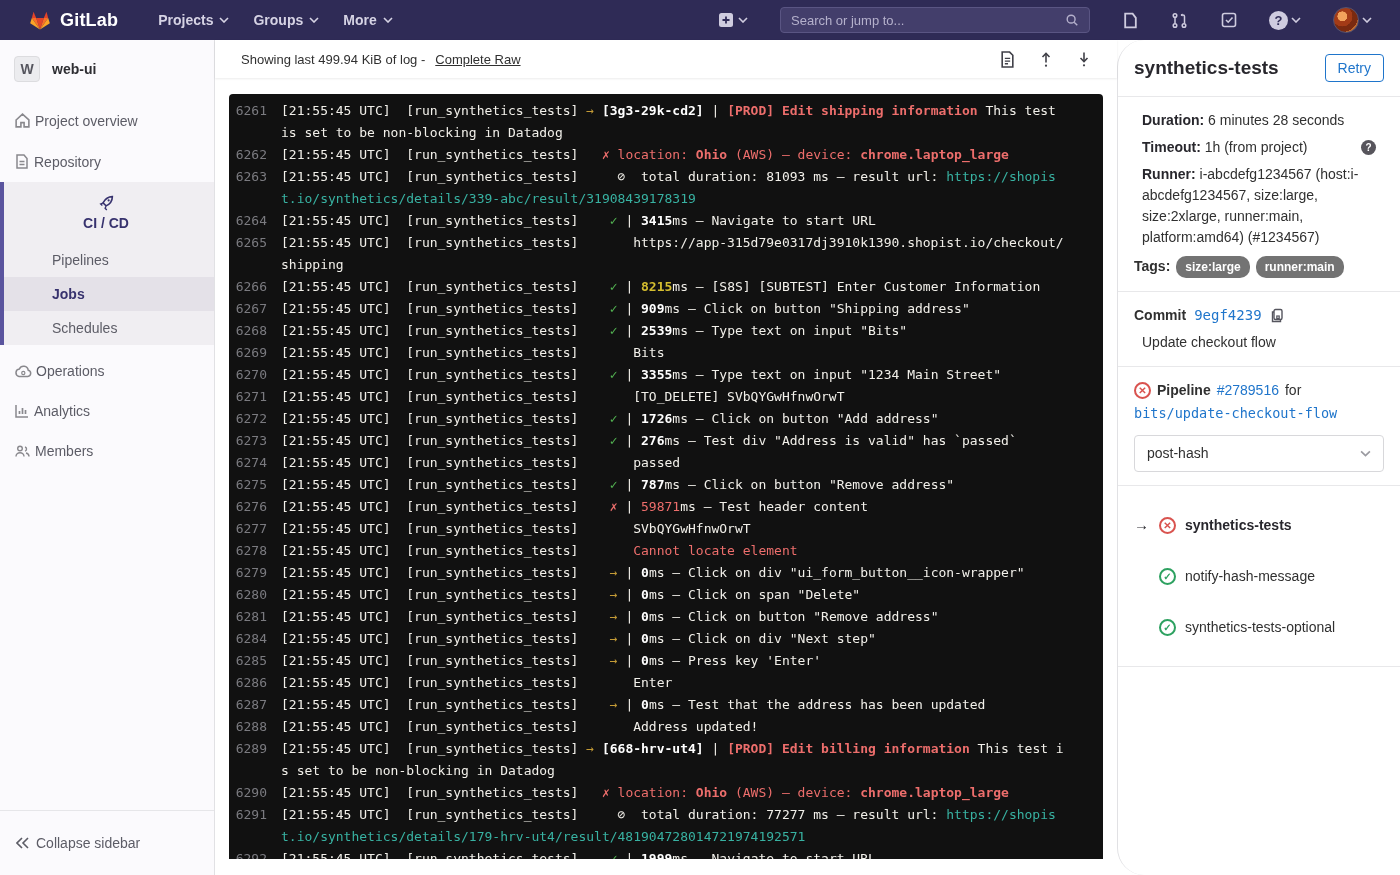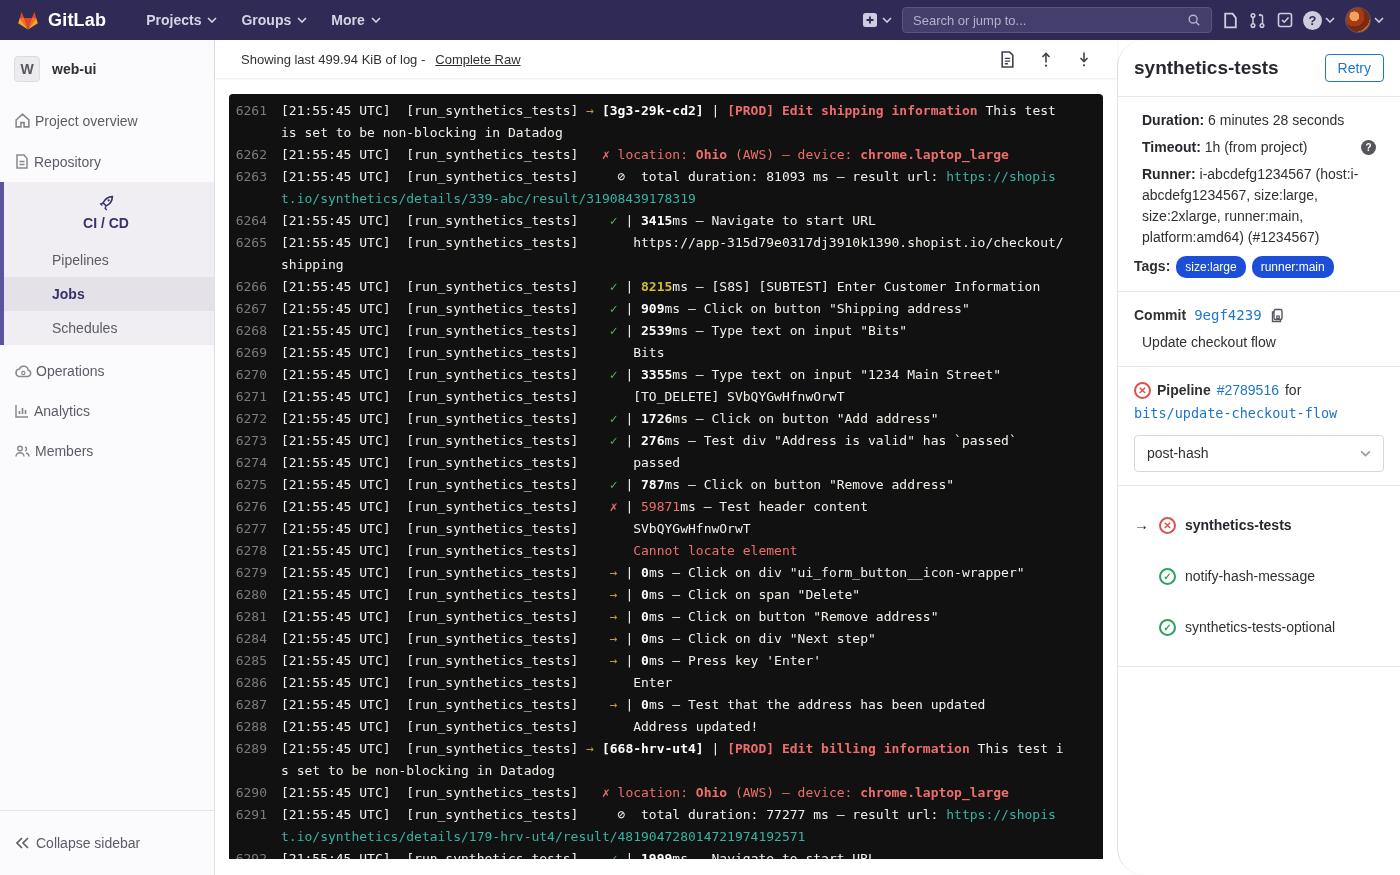--- a/index.html
+++ b/index.html
@@ -1,26 +1,26 @@
 <!DOCTYPE html>
 <html><head>
 <meta charset="utf-8">
 <style>
   * { margin:0; padding:0; box-sizing:border-box; }
   html,body { width:1400px; height:875px; overflow:hidden; background:#fff;
     font-family:"Liberation Sans", sans-serif; }
 
   
   .navbar { height:40px; background:#2f2b56; display:flex; align-items:center;
-    padding:0 16px; color:#cfccdf; }
+    padding:0 28px; color:#cfccdf; }
   .brand { display:flex; align-items:center; gap:8px; margin-right:28px; }
   .brand-name { color:#fff; font-size:18px; font-weight:bold; letter-spacing:.2px; }
   .nav-menu { display:flex; align-items:center; gap:6px; color:#d6d3e4; font-size:14px;
     font-weight:bold; padding:0 12px; height:48px; cursor:pointer; }
-  .nav-right { margin-left:auto; display:flex; align-items:center; gap:10px; }
+  .nav-right { margin-left:auto; display:flex; align-items:center; gap:32px; }
   .plus-btn { display:flex; align-items:center; gap:4px; cursor:pointer; }
   .searchbox { width:310px; height:26px; background:#433e6b; border:1px solid #5a5583;
     border-radius:4px; display:flex; align-items:center; padding:0 10px; }
   .searchbox input { flex:1; background:transparent; border:none; outline:none;
     color:#d6d3e4; font-size:13px; font-family:"Liberation Sans",sans-serif; }
   .searchbox input::placeholder { color:#b5b1cc; }
   .icon-btn { display:flex; align-items:center; gap:3px; cursor:pointer; }
   .avatar { width:26px; height:26px; border-radius:50%;
     background:radial-gradient(circle at 35% 35%, #f2a25c 0 22%, #a33b17 23% 45%, #7a2a10 46% 70%, #c26a2d 71%);
     border:1px solid #58536f; }
@@ -78,21 +78,21 @@
   .job-title-row { display:flex; align-items:center; justify-content:space-between; }
   .job-title { font-size:19px; font-weight:bold; color:#28272d; }
   .retry-btn { border:1px solid #1f75cb; color:#1f75cb; background:#fff; border-radius:4px;
     font-size:14px; padding:5px 12px; cursor:pointer; font-family:inherit; }
   .rb-div { border-top:1px solid #e8e8ea; margin:13px -16px; }
   .kv { margin:6px 8px; }
   .kv b { color:#28272d; }
   .kv-flex { display:flex; align-items:center; }
   .kv-flex .grow { flex:1; }
   .tags-row { display:flex; align-items:center; gap:6px; margin-top:8px; flex-wrap:wrap; }
-  .tag { background:#1d4ed8; color:#fff; font-size:12px; font-weight:normal;
+  .tag { background:#737373; color:#fff; font-size:12px; font-weight:bold;
     padding:2px 9px; border-radius:10px; }
   .mono { font-family:"DejaVu Sans Mono", monospace; }
   .blue { color:#1f75cb; text-decoration:none; cursor:pointer; }
   .commit-row { display:flex; align-items:center; gap:8px; }
   .pipe-row { display:flex; align-items:center; gap:6px; flex-wrap:wrap; }
   .stage-select { margin-top:12px; border:1px solid #d8d8db; border-radius:4px;
     padding:7px 12px; display:flex; align-items:center; cursor:pointer; color:#303030; }
   .stage-select .grow { flex:1; }
   .job-row { display:flex; align-items:center; gap:9px; padding:15px 0; cursor:pointer; }
   .job-row .cur { width:16px; flex:0 0 16px; color:#28272d; font-size:15px; }

